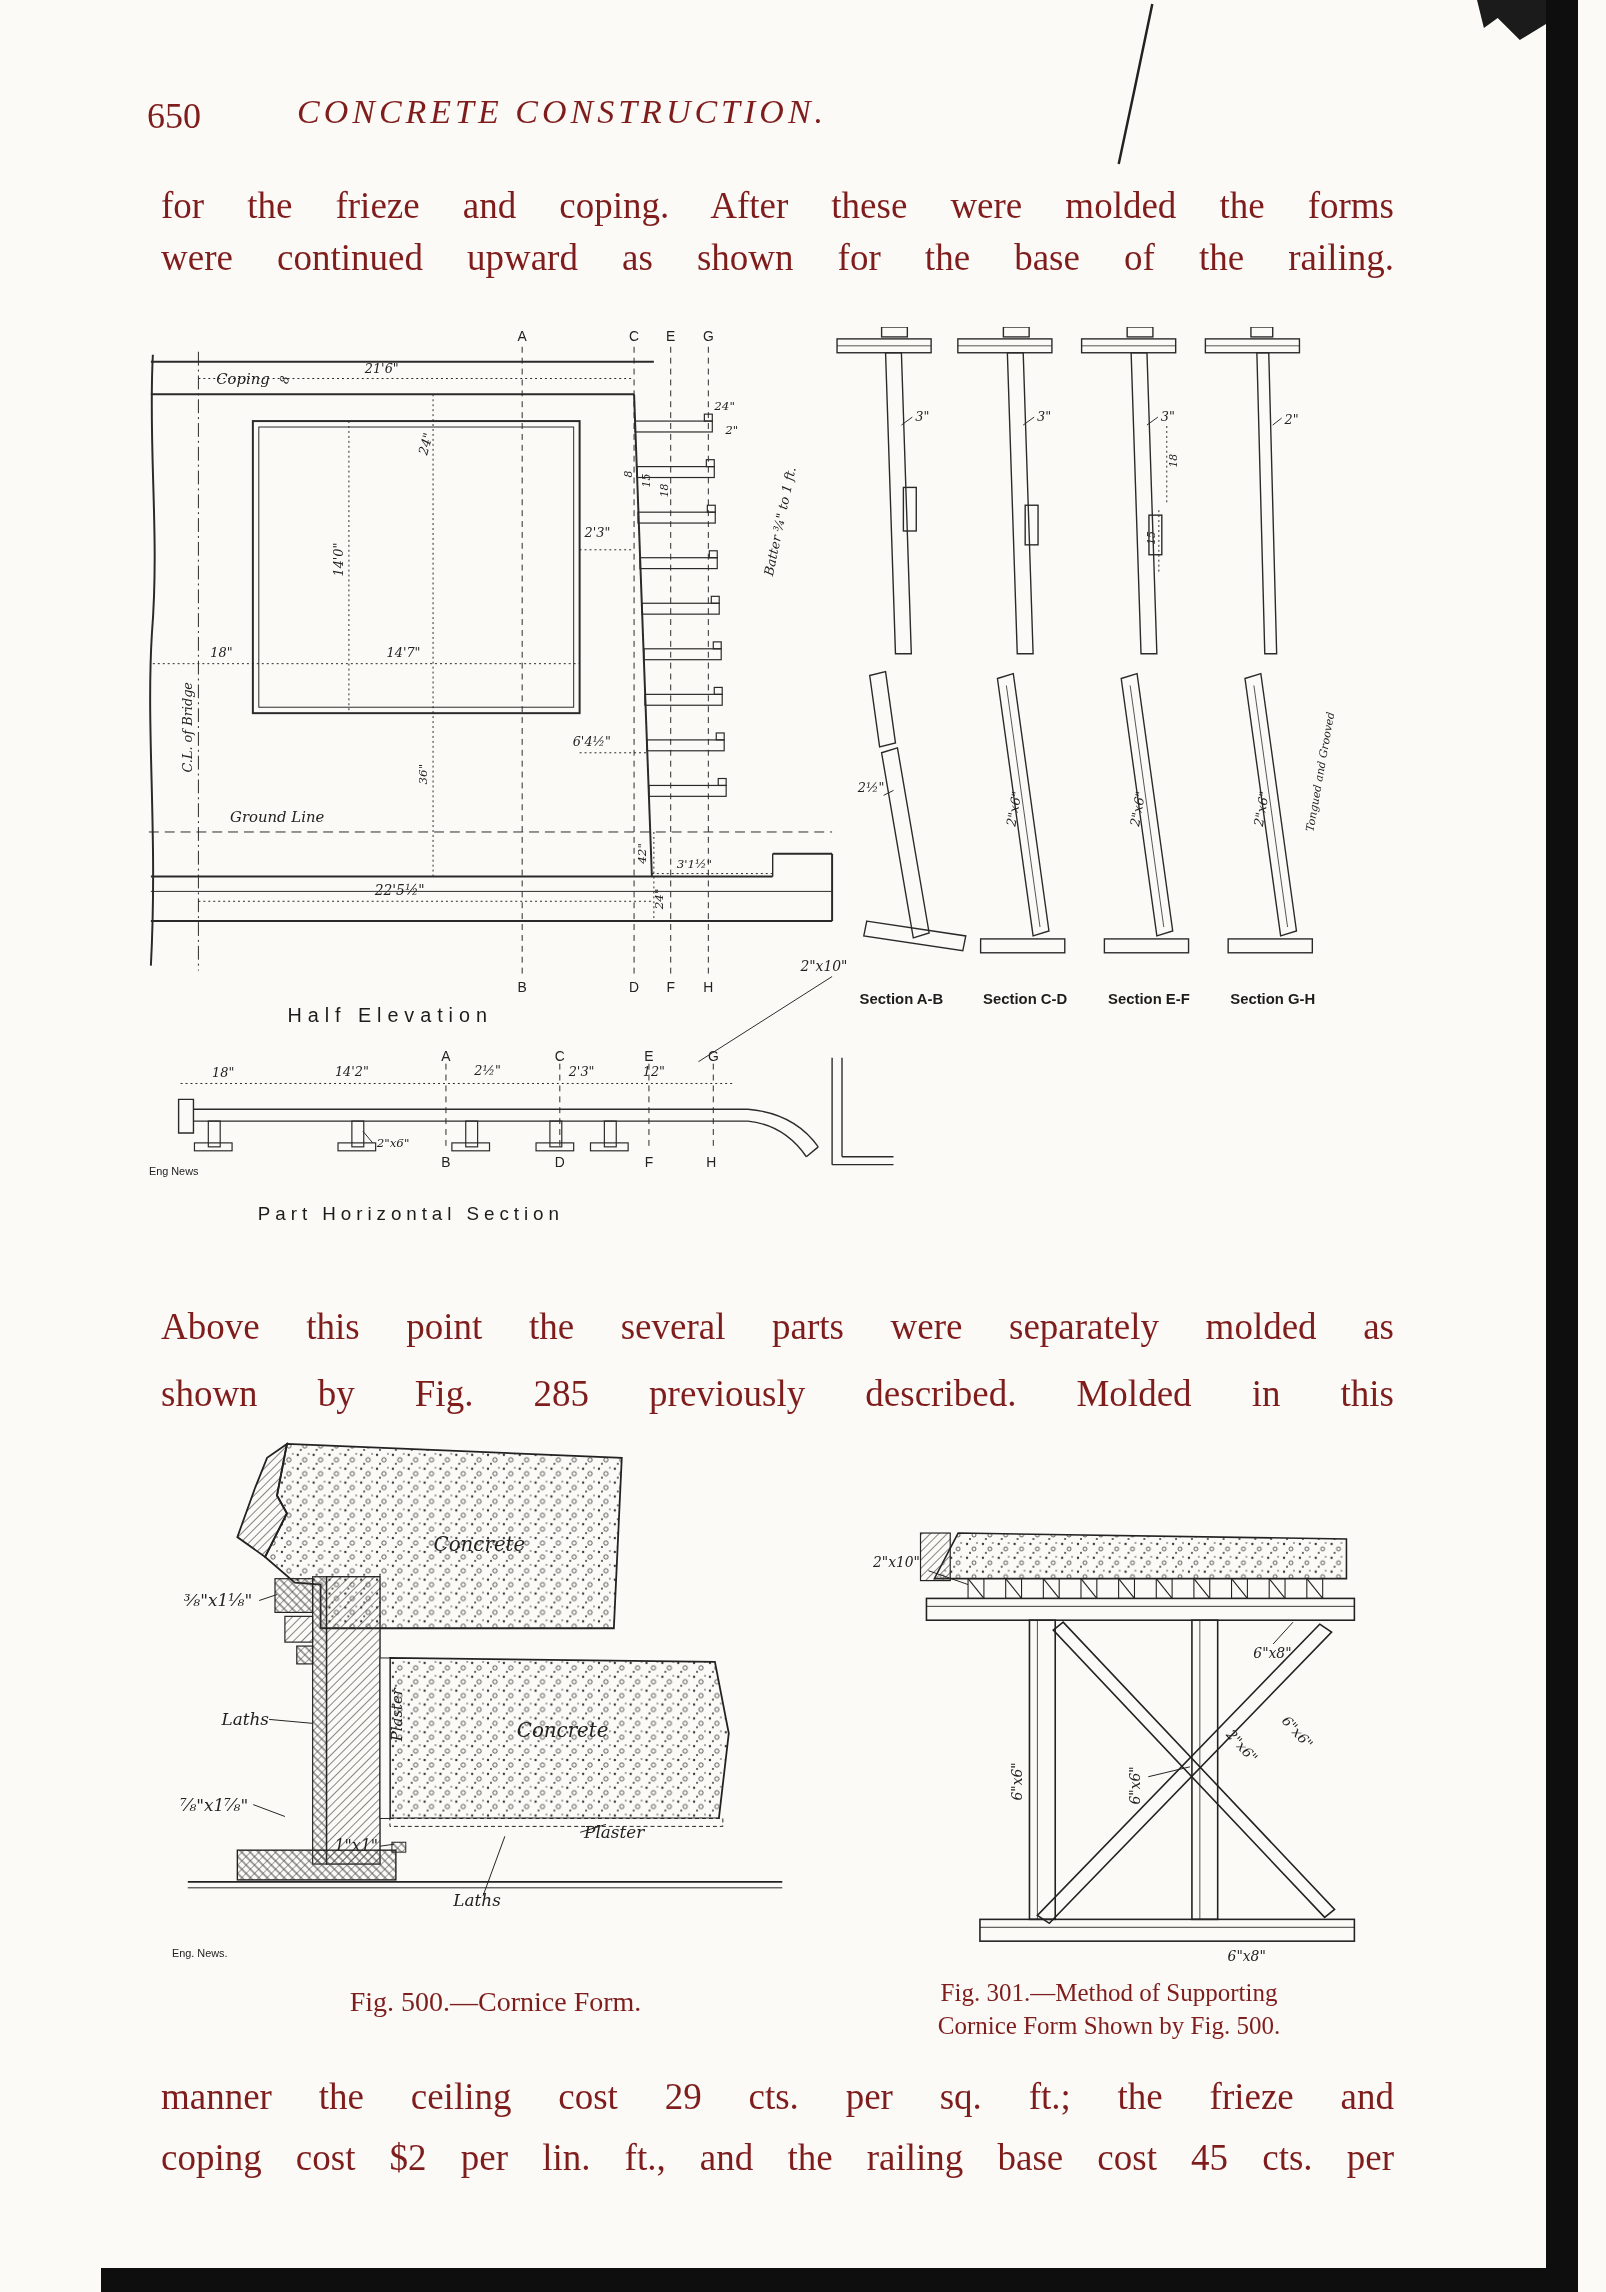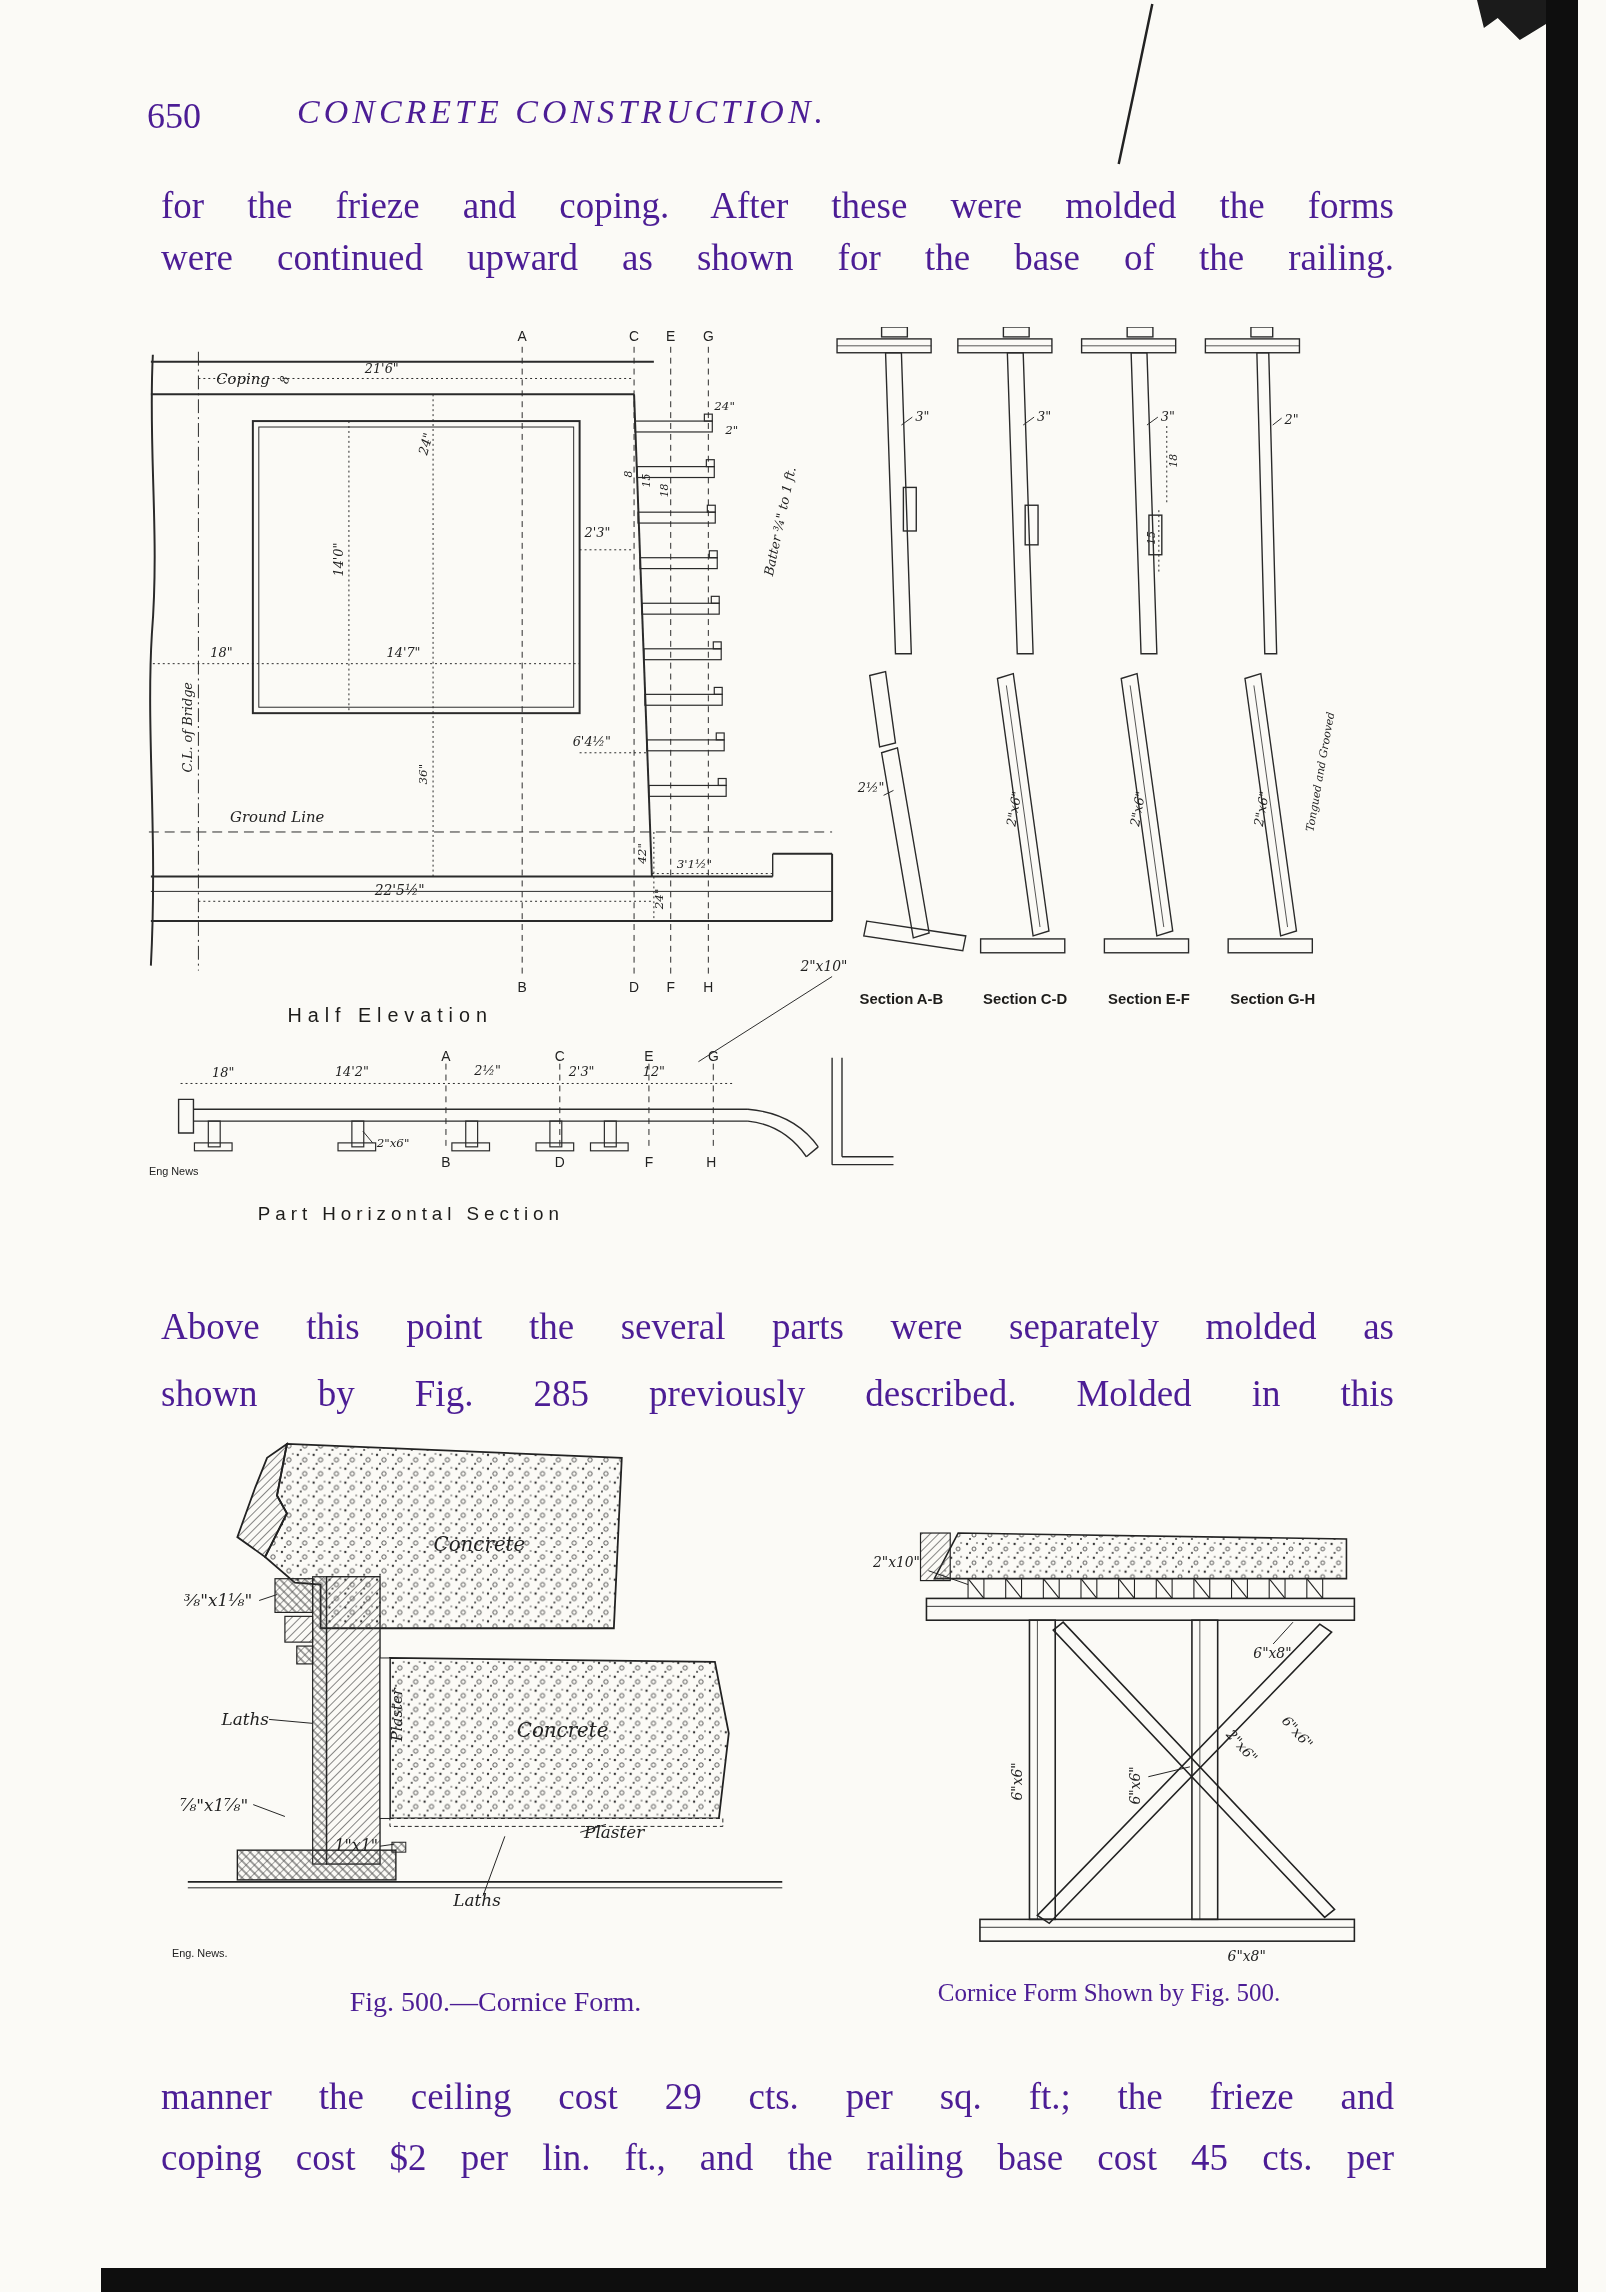--- a/index.html
+++ b/index.html
@@ -1,19 +1,19 @@
 <!DOCTYPE html>
 <html><head>
 <meta charset="utf-8">
 <style>
   html,body{margin:0;padding:0;background:#6e6e6e;}
   .page{
     position:relative; width:1607px; height:2293px; margin:0 auto;
     background:#fbfaf6; overflow:hidden;
-    font-family:"Liberation Serif", serif; color:#4c1d95;
+    font-family:"Liberation Serif", serif; color:#7f1d1d;
   }
   .pageno{position:absolute; left:147px; top:95px; font-size:36px;}
   .header{
     position:absolute; left:297px; top:93px; width:792px; 
     font-style:italic; font-size:34px; letter-spacing:4px;
   }
   .bodyline{
     position:absolute; left:161px; width:1233px; font-size:37px;
     text-align:justify; text-align-last:justify; white-space:normal;
   }
@@ -392,20 +392,21 @@
     <text class="lbl s14" x="388" y="132">6"x8"</text>
     <text class="lbl s14" transform="rotate(48,360,210)" x="360" y="210">2"x6"</text>
     <text class="lbl s14" transform="rotate(48,416,196)" x="416" y="196">6"x6"</text>
     <text class="lbl s14" transform="rotate(-90,154,276)" x="154" y="276">6"x6"</text>
     <text class="lbl s14" transform="rotate(-90,274,280)" x="274" y="280">6"x6"</text>
     <text class="lbl s14" x="362" y="438">6"x8"</text>
   </svg>
 
   <div class="cap cap300">Fig. 500.—Cornice Form.</div>
   <div class="cap cap301">
+    <div>Fig. 301.—Method of Supporting</div>
     <div>Cornice Form Shown by Fig. 500.</div>
   </div>
 
   <div class="bodyline l-p3l1">manner the ceiling cost 29 cts. per sq. ft.;  the frieze and</div>
   <div class="bodyline l-p3l2">coping cost $2 per lin. ft., and the railing base cost 45 cts. per</div>
 
 </div>
 
 
 </body></html>

